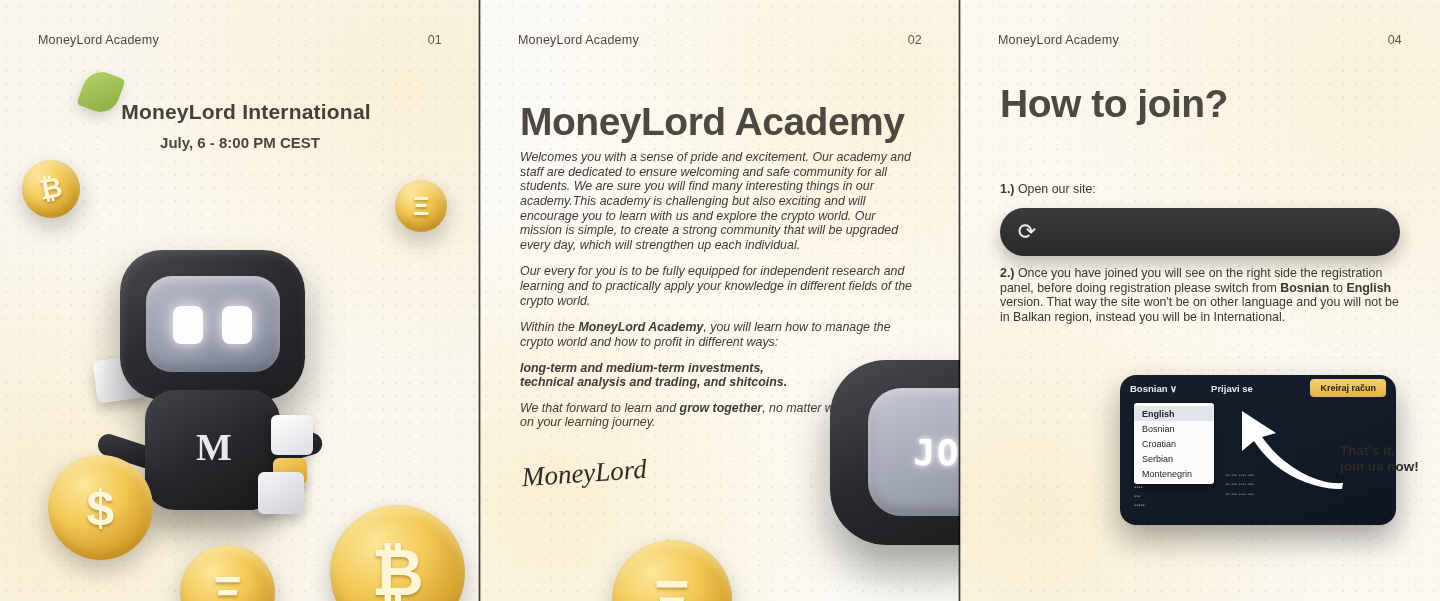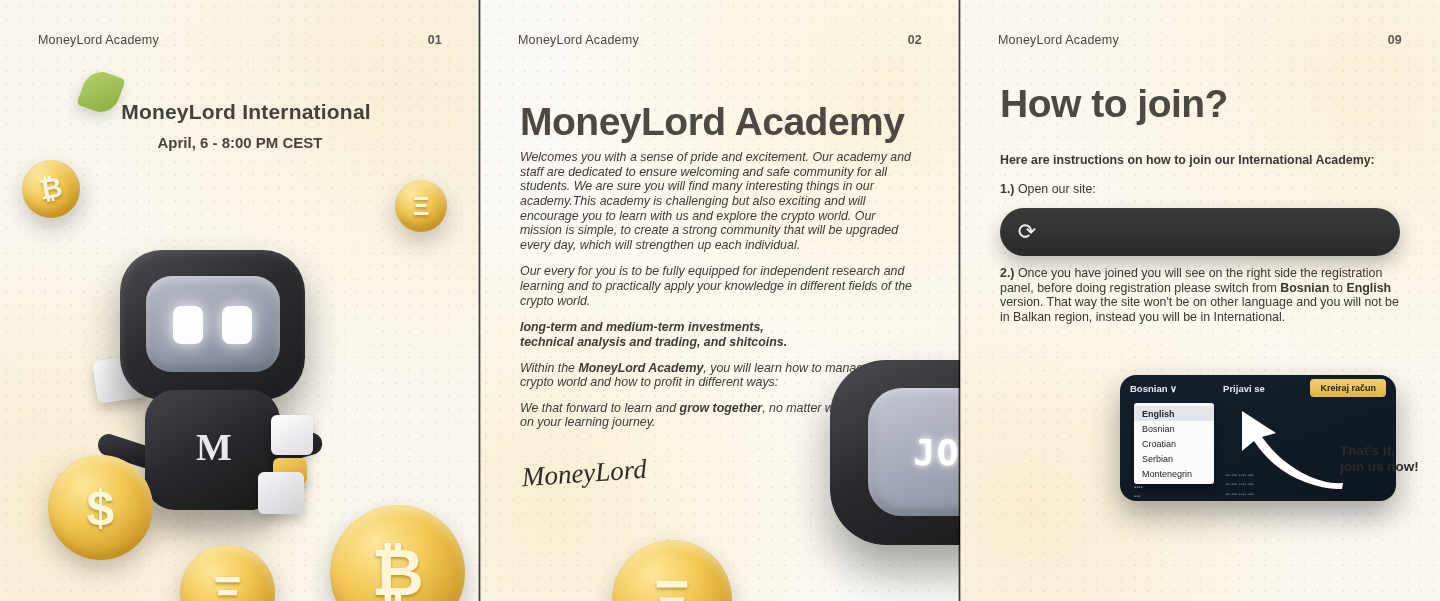--- a/index.html
+++ b/index.html
@@ -47,21 +47,21 @@
   }
   .fold.f1 { left: 478px; }
   .fold.f2 { left: 958px; }
 
   .header {
     position: absolute; top: 33px; left: 38px; right: 38px;
     display: flex; justify-content: space-between; align-items: center;
     font-size: 12.5px; color: #4a4540; letter-spacing: .2px;
     z-index: 20;
   }
-  .header .num { font-size: 12.5px; color: #5b554e; font-weight: bold; }
+  .header .num { font-size: 12.5px; color: #5b554e; }
 
   .content { position: relative; z-index: 20; }
 
   
   .p1-title-wrap { position: absolute; top: 100px; left: 0; width: 480px; text-align: center; }
   .p1-sub1 { font-size: 21px; font-weight: bold; color: #45403a; letter-spacing: .2px; margin-left: 12px; }
   .p1-main { font-size: 45px; font-weight: bold; color: #56504a; margin-top: 4px; letter-spacing: -0.5px; }
   .p1-date { font-size: 15px; font-weight: bold; color: #4a443e; margin-top: 10px; }
 
   
@@ -196,30 +196,30 @@
   .globe { width: 20px; height: 20px; border-radius: 50%; border: 2px solid #55504a; position: relative; margin-right: 9px; }
   .globe::before { content:""; position: absolute; left: 7px; top: -2px; width: 2px; height: 20px; background: #55504a; }
   .globe::after { content:""; position: absolute; left: -2px; top: 7px; width: 20px; height: 2px; background: #55504a; }
   .url-text { font-size: 17px; font-weight: bold; color: #2d2a26; }
 
   .p3-step2 { position: absolute; top: 266px; left: 40px; width: 400px; font-size: 12.4px; line-height: 1.18; color: #3a3631; }
   .p3-step2 b { font-weight: bold; }
 
   
   .mock {
-    position: absolute; left: 160px; top: 375px; width: 276px; height: 126px;
+    position: absolute; left: 160px; top: 375px; width: 276px; height: 150px;
     background: linear-gradient(160deg,#16202c,#0d1722);
     border-radius: 16px;
     box-shadow: 0 14px 30px rgba(0,0,0,0.35);
     overflow: hidden;
     z-index: 30;
   }
   .mock-top { display: flex; align-items: center; height: 26px; padding: 0 10px; gap: 8px; }
   .mock-lang { color: #e9edf2; font-size: 9.5px; font-weight: bold; }
-  .mock-login { color: #e9edf2; font-size: 9.5px; font-weight: bold; margin-left: 38px; }
+  .mock-login { color: #e9edf2; font-size: 9.5px; font-weight: bold; margin-left: 26px; }
   .mock-cta {
     margin-left: auto; background: linear-gradient(180deg,#f4cf72,#e0b445);
     color: #2a2218; font-size: 9px; font-weight: bold;
     border-radius: 4px; padding: 4px 10px;
   }
   .dropdown {
     position: absolute; left: 14px; top: 28px; width: 80px;
     background: #fbfbfb; border-radius: 3px; padding: 3px 0;
     box-shadow: 0 4px 10px rgba(0,0,0,.4);
   }
@@ -249,21 +249,21 @@
   <div class="page page-1">
     <div class="dots"></div>
 
     <div class="header">
       <span>MoneyLord Academy</span>
       <span class="num">01</span>
     </div>
 
     <div class="content p1-title-wrap">
       <div class="p1-sub1">MoneyLord International</div>
-      <div class="p1-date">April, 6 - 8:00 PM CEST</div>
+      <div class="p1-date">July, 6 - 8:00 PM CEST</div>
     </div>
 
     <div class="leaf l-a"></div>
 
     <div class="robot">
       <div class="cube c1"></div>
       <div class="robot-head">
         <div class="robot-visor">
           <div class="eye l"></div>
           <div class="eye r"></div>
@@ -303,50 +303,49 @@
       <span>MoneyLord Academy</span>
       <span class="num">02</span>
     </div>
 
     <div class="p2-title content">MoneyLord Academy</div>
 
     <div class="p2-body content">
       <p>Welcomes you with a sense of pride and excitement. Our academy and staff are dedicated to ensure welcoming and safe community for all students. We are sure  you will find many interesting things in our academy.This academy is challenging but also exciting and will encourage you to learn with us and explore the crypto world. Our mission is simple, to create a strong community that will be upgraded every day, which will strengthen up each individual.</p>
       <p>Our every for you is to be fully equipped for independent research and learning and to practically apply your knowledge in different fields of the crypto world.</p>
       <p class="tight">
+        <span>Within the </span><b>MoneyLord Academy</b><span>, you will learn how to manage the crypto world and how to profit in different ways:</span>
+      </p>
+      <p class="tight">
         <b>long-term and medium-term investments,</b><br>
         <b>technical analysis and trading, and shitcoins.</b>
-      </p>
-      <p class="tight">
-        <span>Within the </span><b>MoneyLord Academy</b><span>, you will learn how to manage the crypto world and how to profit in different ways:</span>
       </p>
       <p>
         <span>We that forward to learn and </span><b>grow together</b><span>, no matter where you are on your learning journey.</span>
       </p>
     </div>
 
     <div class="sig content">MoneyLord</div>
 
     <div class="join-device">
       <div class="join-screen">
         <span class="join-text">JOIN</span>
       </div>
     </div>
   </div>
 
   <div class="page page-3">
     <div class="dots"></div>
 
     <div class="header">
       <span>MoneyLord Academy</span>
-      <span class="num">09</span>
+      <span class="num">04</span>
     </div>
 
     <div class="p3-title content">How to join?</div>
-    <div class="p3-lead content">Here are instructions on how to join our International Academy:</div>
 
     <div class="p3-step1 content">
       <b>1.)</b><span> Open our site:</span>
     </div>
 
     <div class="urlbar content">
       <div class="reload">⟳</div>
     </div>
 
     <div class="p3-step2 content">

